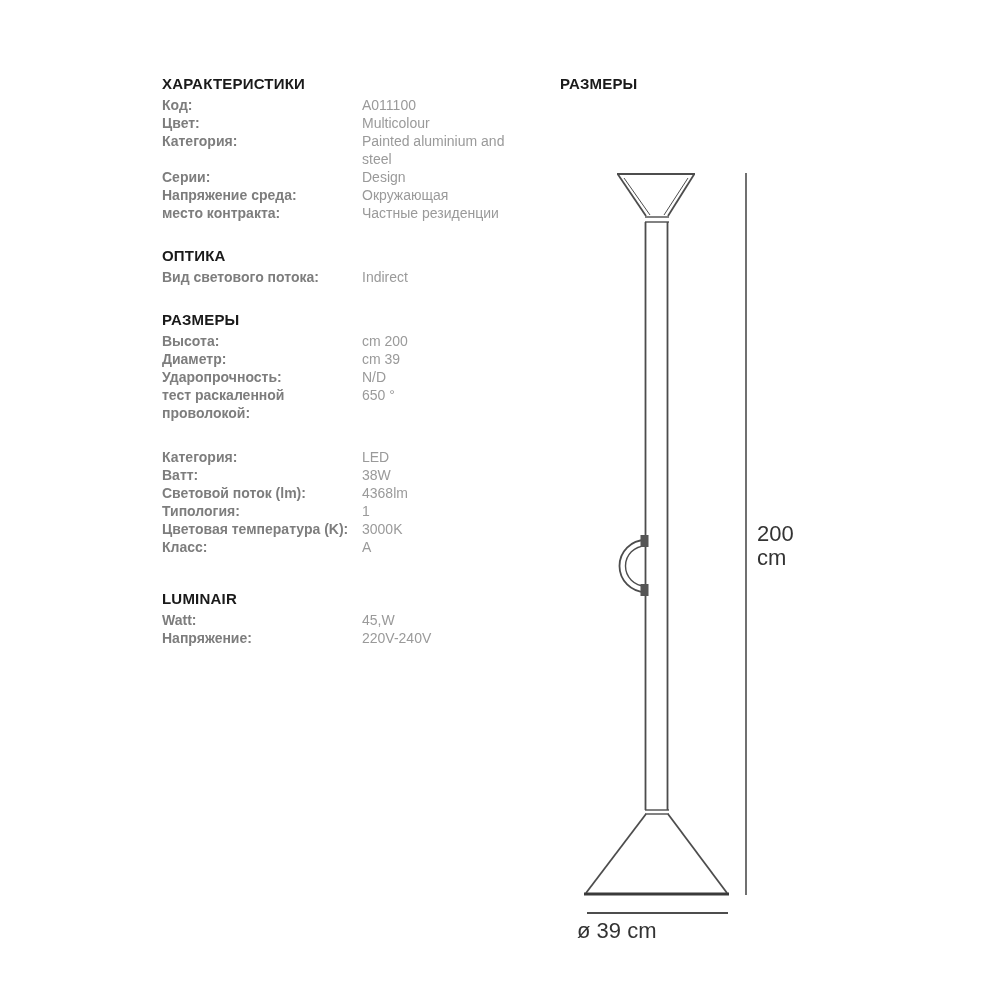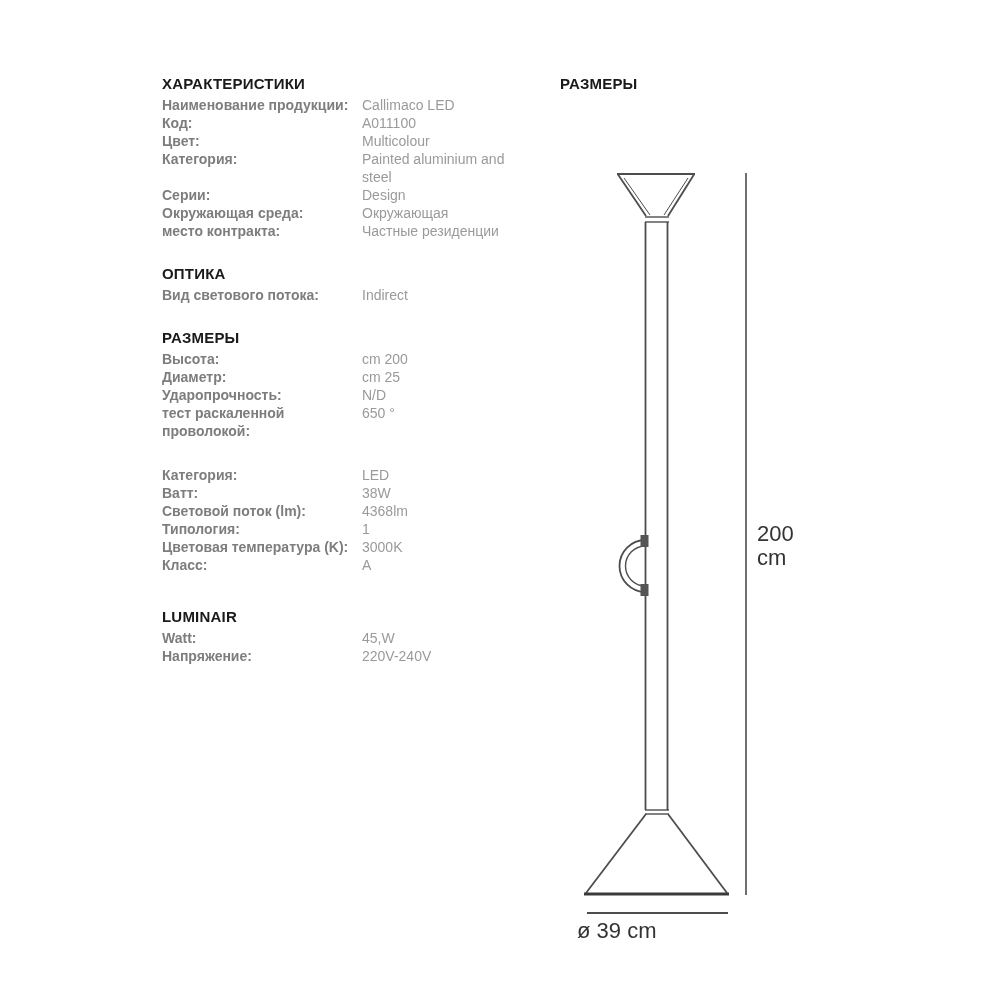--- a/index.html
+++ b/index.html
@@ -62,41 +62,37 @@
 </head>
 <body>
 
 <div class="page">
 
   <div class="spec-col">
 
     <div class="spec-section">
       <div class="spec-heading">ХАРАКТЕРИСТИКИ</div>
       <div class="spec-row">
-        <div class="spec-label">Наименование продукции:</div>
-        <div class="spec-value">Callimaco LED</div>
-      </div>
-      <div class="spec-row">
         <div class="spec-label">Код:</div>
         <div class="spec-value">A011100</div>
       </div>
       <div class="spec-row">
         <div class="spec-label">Цвет:</div>
         <div class="spec-value">Multicolour</div>
       </div>
       <div class="spec-row">
         <div class="spec-label">Категория:</div>
         <div class="spec-value">Painted aluminium and steel</div>
       </div>
       <div class="spec-row">
         <div class="spec-label">Серии:</div>
         <div class="spec-value">Design</div>
       </div>
       <div class="spec-row">
-        <div class="spec-label">Окружающая среда:</div>
+        <div class="spec-label">Напряжение среда:</div>
         <div class="spec-value">Окружающая</div>
       </div>
       <div class="spec-row">
         <div class="spec-label">место контракта:</div>
         <div class="spec-value">Частные резиденции</div>
       </div>
     </div>
 
     <div class="spec-section">
       <div class="spec-heading">ОПТИКА</div>
@@ -107,21 +103,21 @@
     </div>
 
     <div class="spec-section">
       <div class="spec-heading">РАЗМЕРЫ</div>
       <div class="spec-row">
         <div class="spec-label">Высота:</div>
         <div class="spec-value">cm 200</div>
       </div>
       <div class="spec-row">
         <div class="spec-label">Диаметр:</div>
-        <div class="spec-value">cm 25</div>
+        <div class="spec-value">cm 39</div>
       </div>
       <div class="spec-row">
         <div class="spec-label">Ударопрочность:</div>
         <div class="spec-value">N/D</div>
       </div>
       <div class="spec-row">
         <div class="spec-label">тест раскаленной проволокой:</div>
         <div class="spec-value">650 °</div>
       </div>
     </div>

